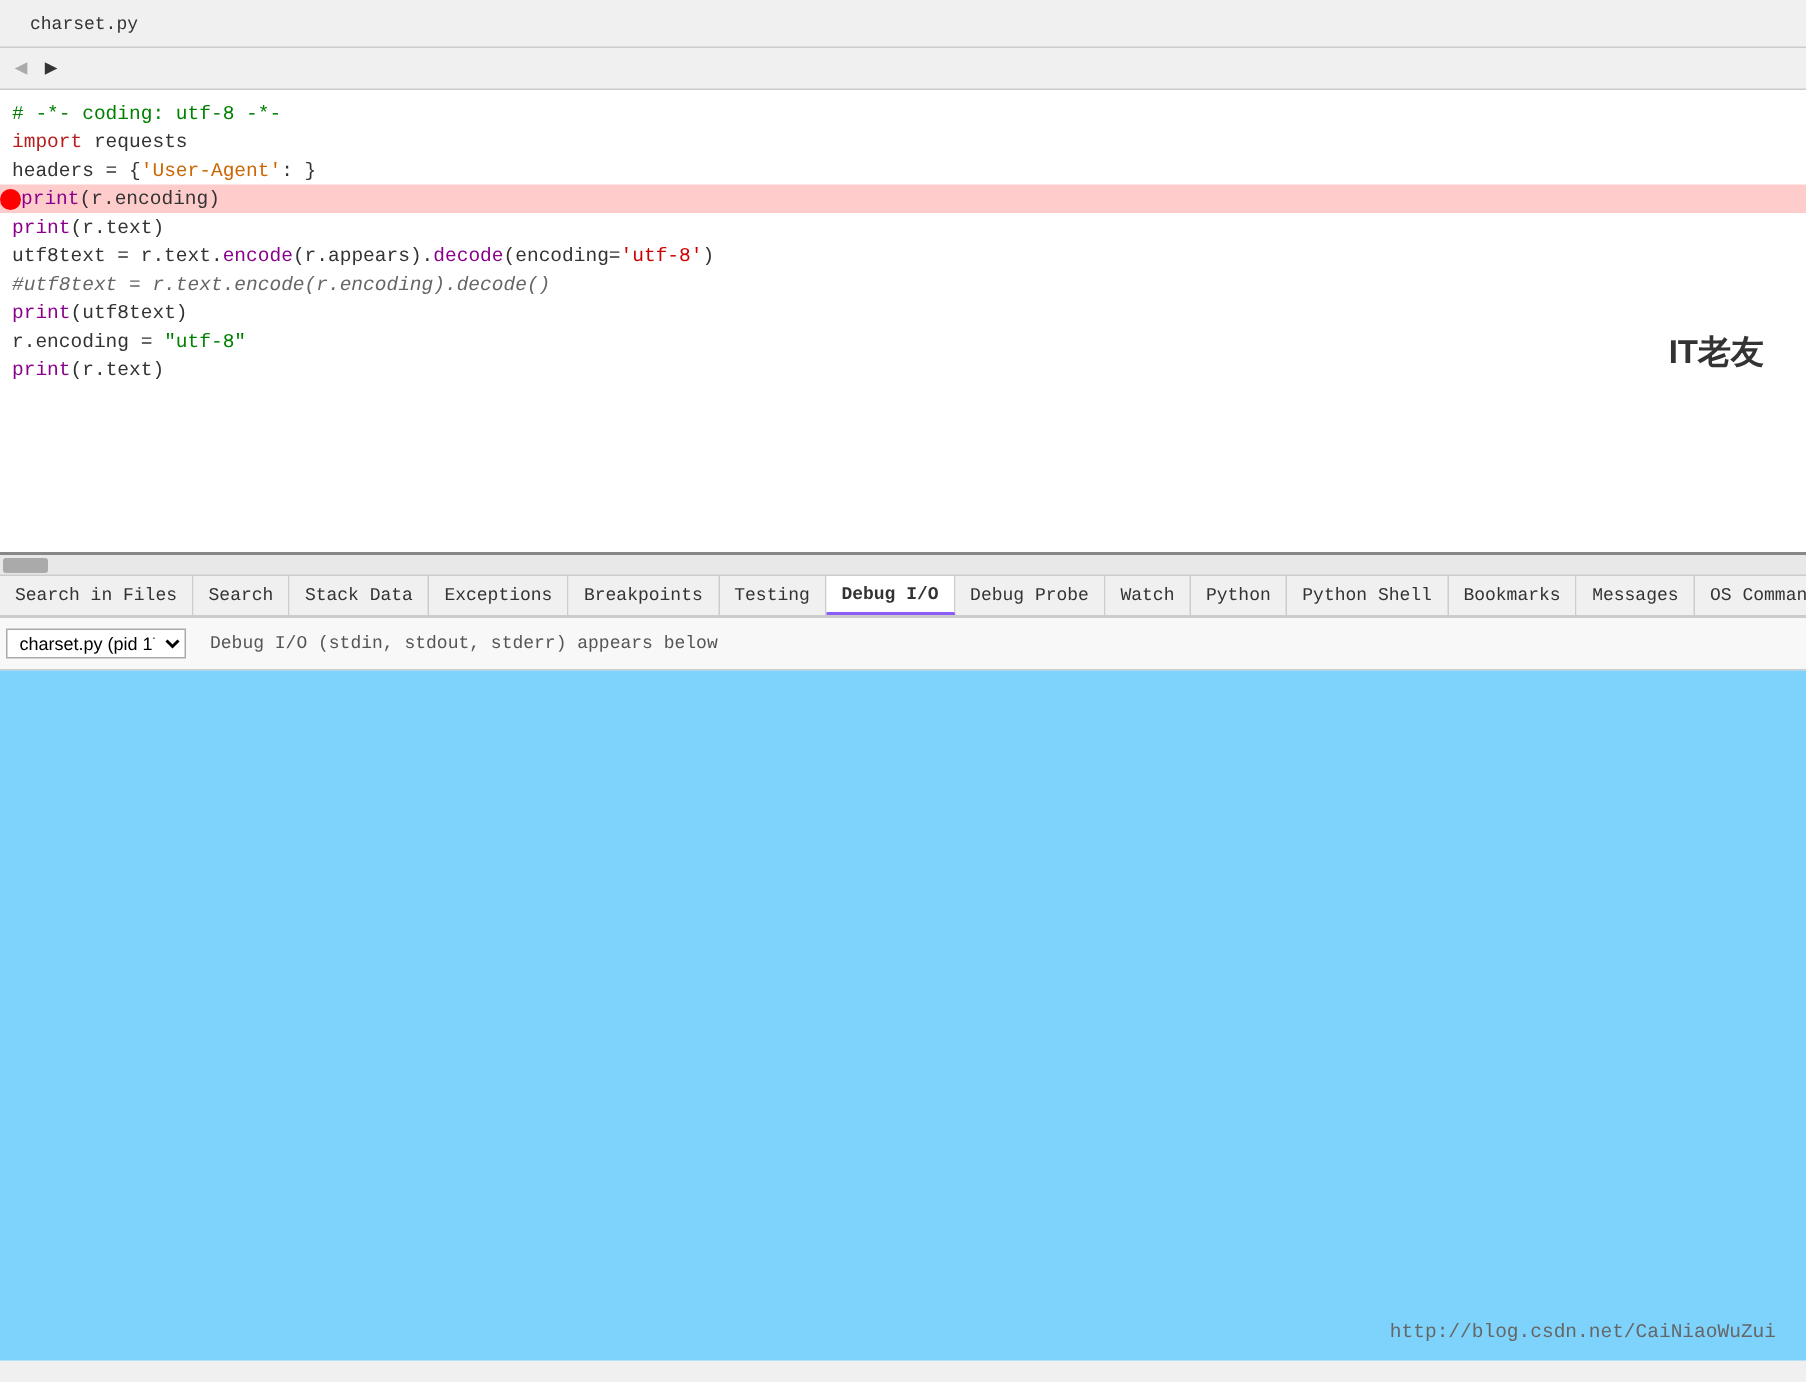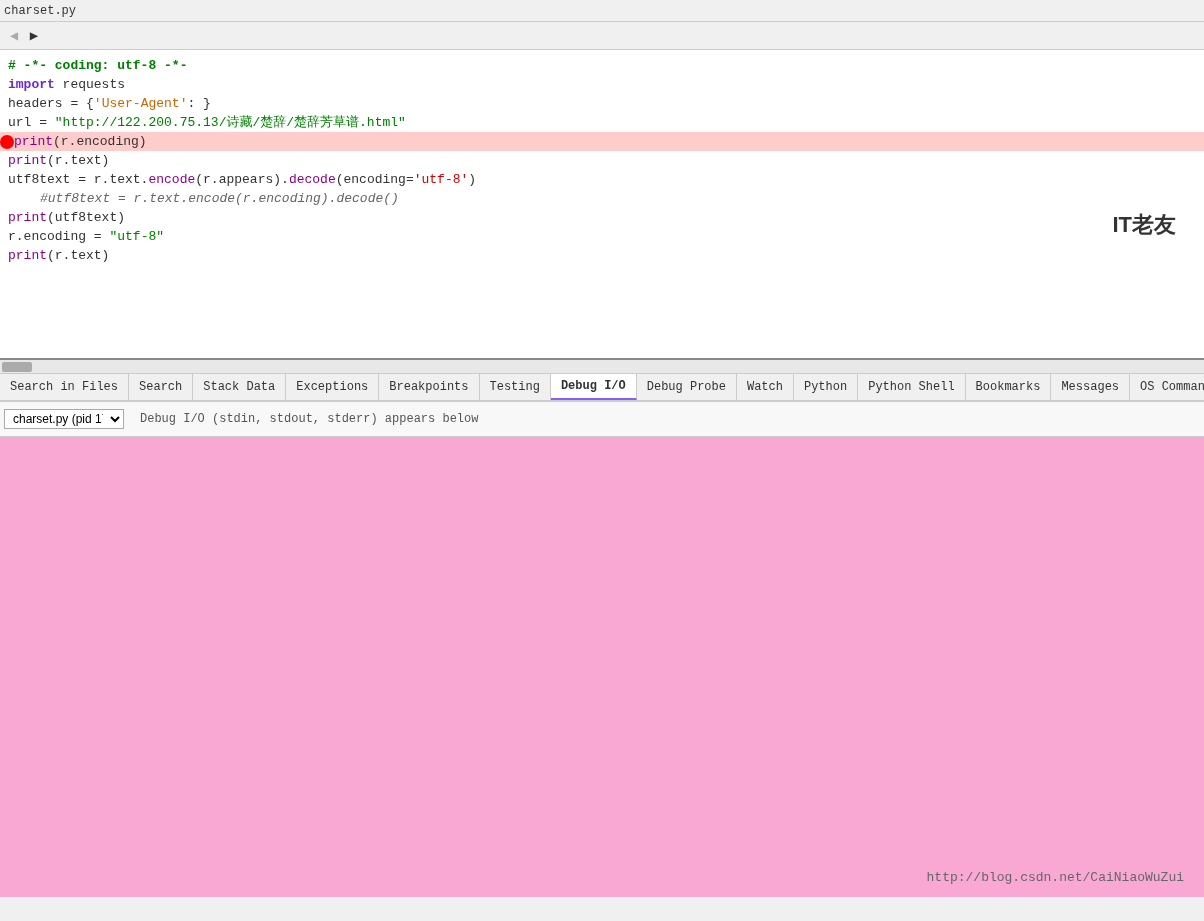--- a/index.html
+++ b/index.html
@@ -8,24 +8,24 @@
       background: #f0f0f0;
       width: 1204px;
       min-height: 921px;
       overflow-x: hidden;
     }
 
     
     .title-bar {
       background: #f0f0f0;
       border-bottom: 1px solid #ccc;
-      padding: 2px 4px;
-      font-size: 12px;
-      color: #333;
-      height: 22px;
+      padding: 2px 20px;
+      font-size: 12px;
+      color: #333;
+      height: 32px;
       display: flex;
       align-items: center;
     }
 
     
     .nav-arrows {
       display: flex;
       align-items: center;
       padding: 4px 6px;
       background: #f0f0f0;
@@ -80,28 +80,28 @@
       left: 0;
       width: 14px;
       height: 14px;
       background: red;
       border-radius: 50%;
       top: 50%;
       transform: translateY(-50%);
     }
 
     
-    .kw-comment { color: #008000; font-weight: bold; }
-    .kw-import { color: #6d28d9; font-weight: bold; }
+    .kw-comment { color: #008000; }
+    .kw-import { color: #b91c1c; font-weight: normal; }
     .kw-module { color: #333; }
     .kw-var { color: #333; }
     .kw-string { color: #cc0000; }
     .kw-string-green { color: #008000; }
     .kw-func { color: #8b008b; }
-    .kw-hash-comment { color: #666; font-style: italic; margin-left: 32px; }
+    .kw-hash-comment { color: #666; font-style: italic; }
     .kw-dict-key { color: #cc6600; }
     .watermark {
       position: absolute;
       right: 28px;
       top: 160px;
       font-size: 22px;
       font-weight: bold;
       color: #333;
       font-family: Arial, sans-serif;
     }
@@ -171,21 +171,21 @@
 
     .debug-io-msg {
       padding: 6px 8px;
       font-size: 12px;
       color: #555;
       font-family: 'Courier New', monospace;
     }
 
     
     .footer-area {
-      background: #f9a8d4;
+      background: #7dd3fc;
       height: 460px;
       position: relative;
     }
 
     .footer-url {
       position: absolute;
       bottom: 12px;
       right: 20px;
       font-size: 13px;
       color: #666;
@@ -212,23 +212,20 @@
     </div>
 
     <div class="code-line">
       <span class="kw-import">import</span><span class="kw-module"> requests</span>
     </div>
 
     <div class="code-line">
       <span class="kw-var">headers = {</span><span class="kw-dict-key">'User-Agent'</span><span class="kw-var">: </span><span class="kw-var">}</span>
     </div>
 
-    <div class="code-line">
-      <span class="kw-var">url = </span><span class="kw-string-green">"http://122.200.75.13/诗藏/楚辞/楚辞芳草谱.html"</span>
-    </div>
 
 
     <div class="code-line highlighted" style="position:relative;">
       <div class="breakpoint-dot"></div>
       <span style="padding-left:6px;" class="kw-func">print</span><span class="kw-var">(r.encoding)</span>
     </div>
 
     <div class="code-line">
       <span class="kw-func">print</span><span class="kw-var">(r.text)</span>
     </div>

